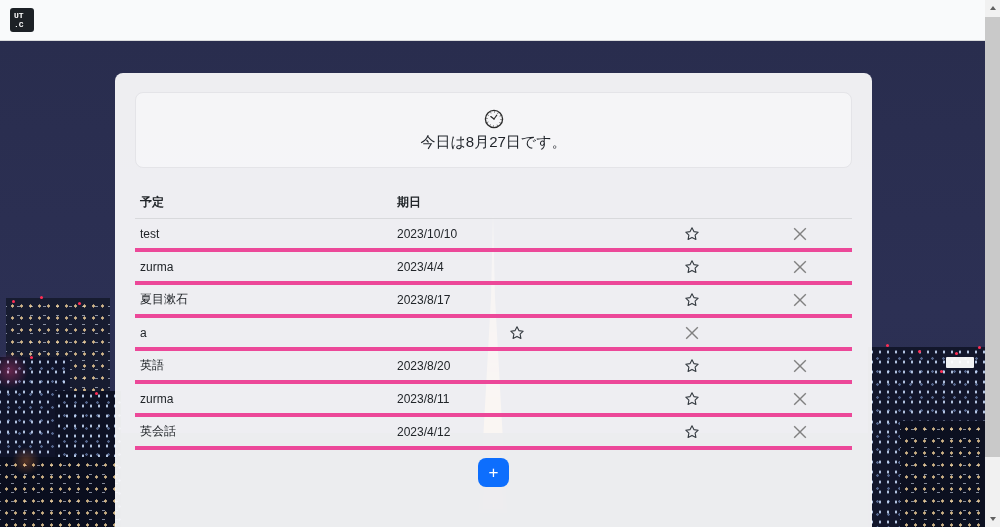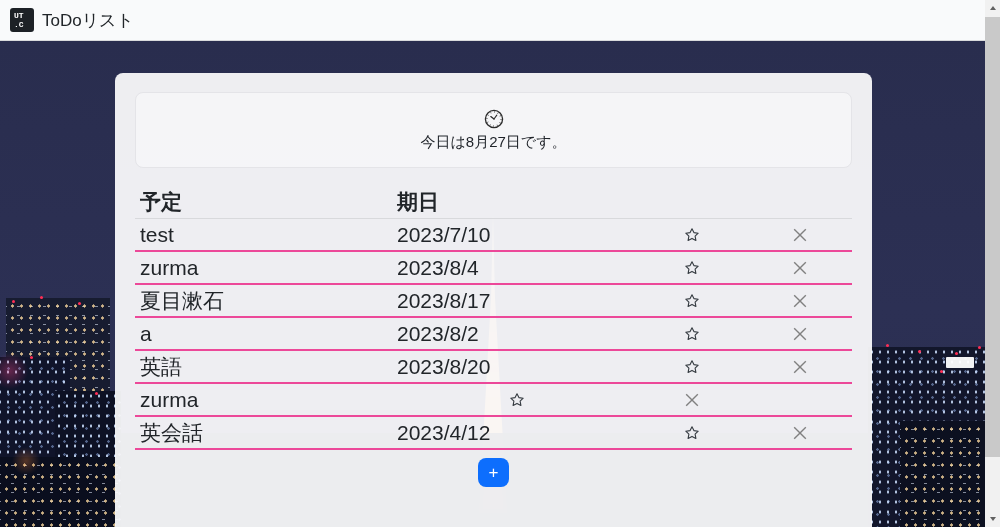--- a/index.html
+++ b/index.html
@@ -59,23 +59,23 @@
   .sb-thumb { position:absolute; left:0; top:17px; width:15px; height:440px; background:#c9c9c9; }
 
   
   .card { position:absolute; left:115px; top:73px; width:757px; height:454px;
     background:rgba(253,253,254,.93); border-radius:8px 8px 0 0; padding:19px 20px 0 20px; z-index:3; }
   .banner { height:76px; border:1px solid #e4e4e8; border-radius:8px;
     background:rgba(252,252,253,.5); display:flex; flex-direction:column;
     align-items:center; justify-content:center; gap:3px; }
   .banner-text { font-size:15px; color:#1f2329; }
 
-  .todo-table { margin-top:18px; font-size:21px; }
+  .todo-table { margin-top:18px; font-size:12px; }
   .trow { display:grid; grid-template-columns:262px 240px 110px 105px; align-items:center;
-    height:33px; border-bottom:2px solid #ec4899; }
+    height:33px; border-bottom:4px solid #ec4899; }
   .thead { font-weight:bold; border-bottom:1px solid #d8d9dc; }
   .cell-task { padding-left:5px; }
   .cell-star, .cell-del { display:flex; justify-content:center; }
   .icon-btn { background:none; border:none; padding:2px; cursor:pointer; line-height:0; }
 
   .add-wrap { display:flex; justify-content:center; margin-top:8px; }
   .add-btn { width:31px; height:29px; border:none; border-radius:8px; background:#0d6efd;
     color:#fff; font-size:17px; line-height:1; cursor:pointer; }
 </style>
 </head>
@@ -95,21 +95,20 @@
     <div class="sign"></div>
     <div class="avlight"></div>
     <div class="neon"></div>
   </div>
 
   <header class="navbar">
     <div class="logo">
       <span>UT</span>
       <span>.C</span>
     </div>
-    <span class="brand">ToDoリスト</span>
   </header>
 
   <main class="card">
 
     <div class="banner">
       <svg width="22" height="22" viewBox="0 0 22 22">
         <circle cx="11" cy="11" r="8.6" fill="none" stroke="#2b2b2b" stroke-width="1.3"></circle>
         <circle cx="11" cy="11" r="7" fill="none" stroke="#2b2b2b" stroke-width="1.4" stroke-dasharray="0.6 3.06"></circle>
         <line x1="11" y1="11" x2="7.8" y2="8.6" stroke="#2b2b2b" stroke-width="1.3" stroke-linecap="round"></line>
         <line x1="11" y1="11" x2="13.8" y2="7.2" stroke="#2b2b2b" stroke-width="1.1" stroke-linecap="round"></line>
@@ -120,41 +119,41 @@
     <div class="todo-table">
       <div class="trow thead">
         <div class="cell-task">予定</div>
         <div>期日</div>
         <div></div>
         <div></div>
       </div>
       <div id="rows">
   <div class="trow">
     <div class="cell-task">test</div>
-    <div class="cell-due">2023/7/10</div>
+    <div class="cell-due">2023/10/10</div>
     <div class="cell-star">
       <button class="icon-btn">
         <svg width="16" height="16" viewBox="0 0 16 16">
           <path d="M8 1.7l1.9 3.9 4.3.6-3.1 3 .8 4.2L8 11.4l-3.9 2 .8-4.2-3.1-3 4.3-.6z" fill="none" stroke="#343a40" stroke-width="1.1" stroke-linejoin="round"></path>
         </svg>
       </button>
     </div>
     <div class="cell-del">
       <button class="icon-btn">
         <svg width="18" height="18" viewBox="0 0 18 18">
           <line x1="3.2" y1="3.2" x2="14.8" y2="14.8" stroke="#808080" stroke-width="1.4"></line>
           <line x1="14.8" y1="3.2" x2="3.2" y2="14.8" stroke="#808080" stroke-width="1.4"></line>
         </svg>
       </button>
     </div>
   </div>
 
   <div class="trow">
     <div class="cell-task">zurma</div>
-    <div class="cell-due">2023/8/4</div>
+    <div class="cell-due">2023/4/4</div>
     <div class="cell-star">
       <button class="icon-btn">
         <svg width="16" height="16" viewBox="0 0 16 16">
           <path d="M8 1.7l1.9 3.9 4.3.6-3.1 3 .8 4.2L8 11.4l-3.9 2 .8-4.2-3.1-3 4.3-.6z" fill="none" stroke="#343a40" stroke-width="1.1" stroke-linejoin="round"></path>
         </svg>
       </button>
     </div>
     <div class="cell-del">
       <button class="icon-btn">
         <svg width="18" height="18" viewBox="0 0 18 18">
@@ -181,21 +180,20 @@
           <line x1="3.2" y1="3.2" x2="14.8" y2="14.8" stroke="#808080" stroke-width="1.4"></line>
           <line x1="14.8" y1="3.2" x2="3.2" y2="14.8" stroke="#808080" stroke-width="1.4"></line>
         </svg>
       </button>
     </div>
   </div>
 
 
   <div class="trow">
     <div class="cell-task">a</div>
-    <div class="cell-due">2023/8/2</div>
     <div class="cell-star">
       <button class="icon-btn">
         <svg width="16" height="16" viewBox="0 0 16 16">
           <path d="M8 1.7l1.9 3.9 4.3.6-3.1 3 .8 4.2L8 11.4l-3.9 2 .8-4.2-3.1-3 4.3-.6z" fill="none" stroke="#343a40" stroke-width="1.1" stroke-linejoin="round"></path>
         </svg>
       </button>
     </div>
     <div class="cell-del">
       <button class="icon-btn">
         <svg width="18" height="18" viewBox="0 0 18 18">
@@ -221,20 +219,21 @@
         <svg width="18" height="18" viewBox="0 0 18 18">
           <line x1="3.2" y1="3.2" x2="14.8" y2="14.8" stroke="#808080" stroke-width="1.4"></line>
           <line x1="14.8" y1="3.2" x2="3.2" y2="14.8" stroke="#808080" stroke-width="1.4"></line>
         </svg>
       </button>
     </div>
   </div>
 
   <div class="trow">
     <div class="cell-task">zurma</div>
+    <div class="cell-due">2023/8/11</div>
     <div class="cell-star">
       <button class="icon-btn">
         <svg width="16" height="16" viewBox="0 0 16 16">
           <path d="M8 1.7l1.9 3.9 4.3.6-3.1 3 .8 4.2L8 11.4l-3.9 2 .8-4.2-3.1-3 4.3-.6z" fill="none" stroke="#343a40" stroke-width="1.1" stroke-linejoin="round"></path>
         </svg>
       </button>
     </div>
     <div class="cell-del">
       <button class="icon-btn">
         <svg width="18" height="18" viewBox="0 0 18 18">

